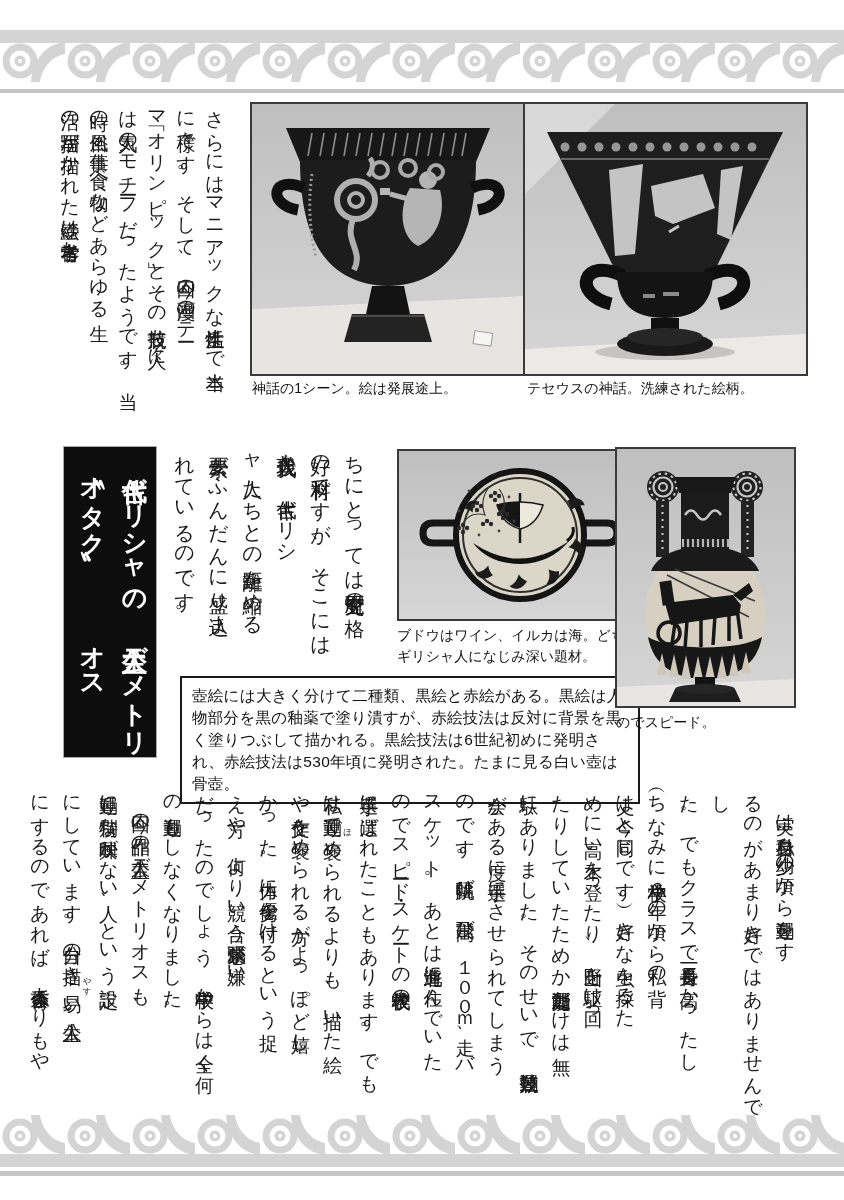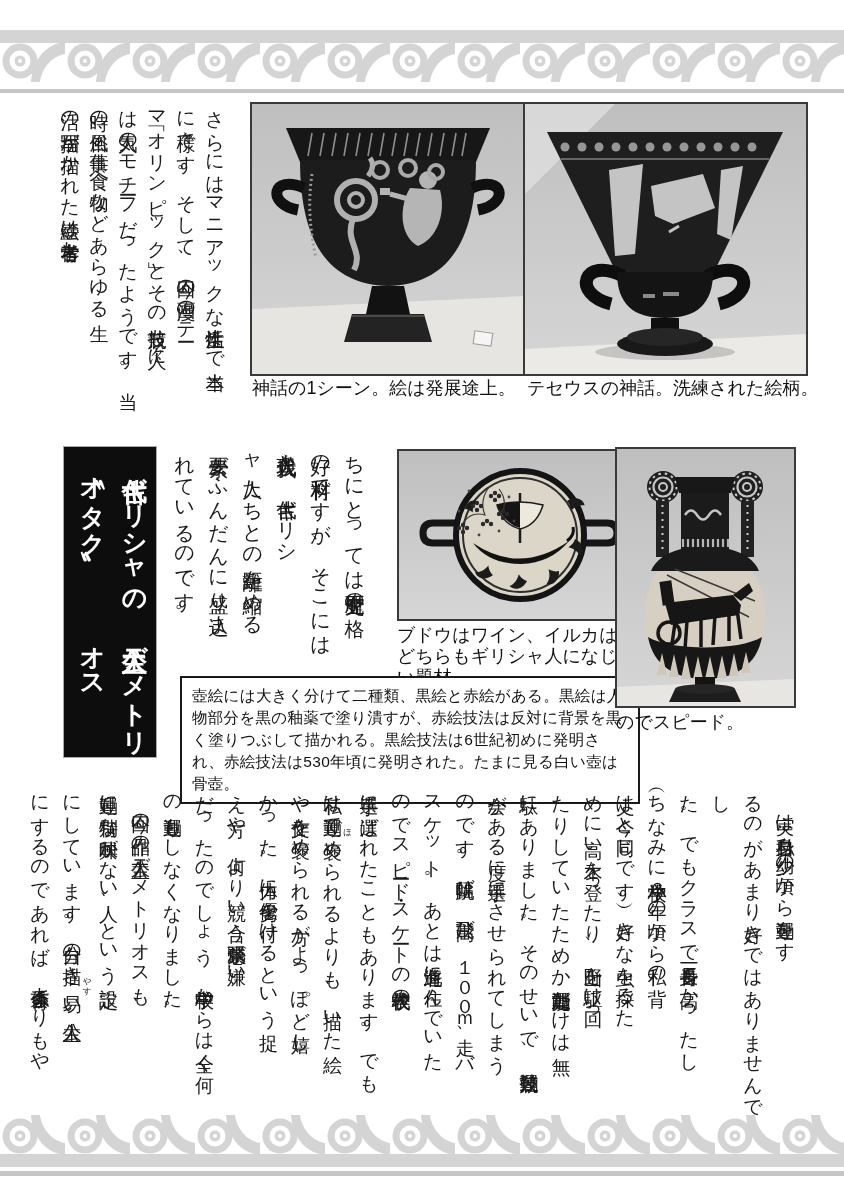--- a/index.html
+++ b/index.html
@@ -34,21 +34,21 @@
           font-size:25px;padding-top:12px;box-sizing:border-box;
           display:flex;justify-content:center;}
   .banner .vline{line-height:42px;}
 
   
   .photo{position:absolute;border:2px solid #3a3a3a;background:linear-gradient(180deg,#bfbfbf,#d6d6d6);}
   .photo svg{display:block;}
 
   
   .caption{position:absolute;font-family:"Liberation Sans","DejaVu Sans",sans-serif;
-           font-size:18px;line-height:21px;color:#111;}
+           font-size:14px;line-height:21px;color:#111;}
   .info-box{position:absolute;left:180px;top:676px;width:460px;border:2px solid #1a1a1a;
             font-family:"Liberation Sans","DejaVu Sans",sans-serif;font-size:15.5px;
             line-height:22px;color:#111;padding:7px 10px;box-sizing:border-box;
             letter-spacing:0.3px;background:#fff;}
 </style>
 </head>
 <body>
 
 <div id="page">
 

